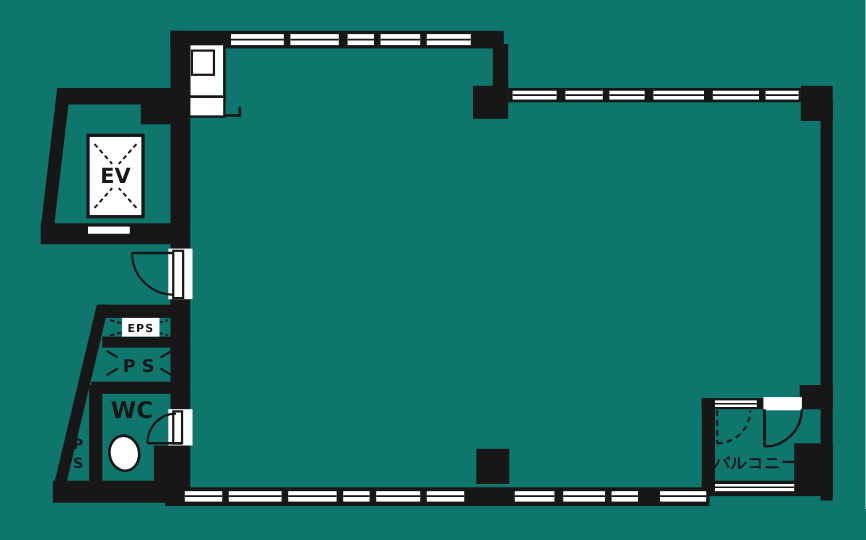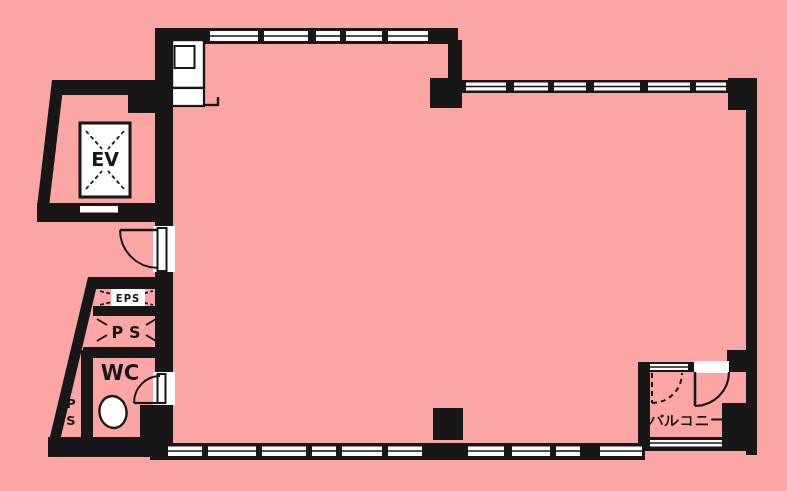--- a/index.html
+++ b/index.html
@@ -1,16 +1,16 @@
 <!DOCTYPE html>
 <html><head>
 <meta charset="utf-8">
 <style>
   html,body{margin:0;padding:0;background:#ffffff;}
-  .stage{position:relative;width:787px;height:491px;background:#fca5a5;overflow:hidden;
+  .stage{position:relative;width:787px;height:491px;background:#0f766e;overflow:hidden;
          font-family:"DejaVu Sans", sans-serif;}
   svg{display:block}
   .ink-fill{fill:#171717;}
   .ink-stroke{stroke:#171717;fill:none;}
   .paper{fill:#ffffff;}
   .room-label{fill:#171717;font-family:"DejaVu Sans", sans-serif;font-weight:bold;}
 </style>
 </head>
 <body>
 

